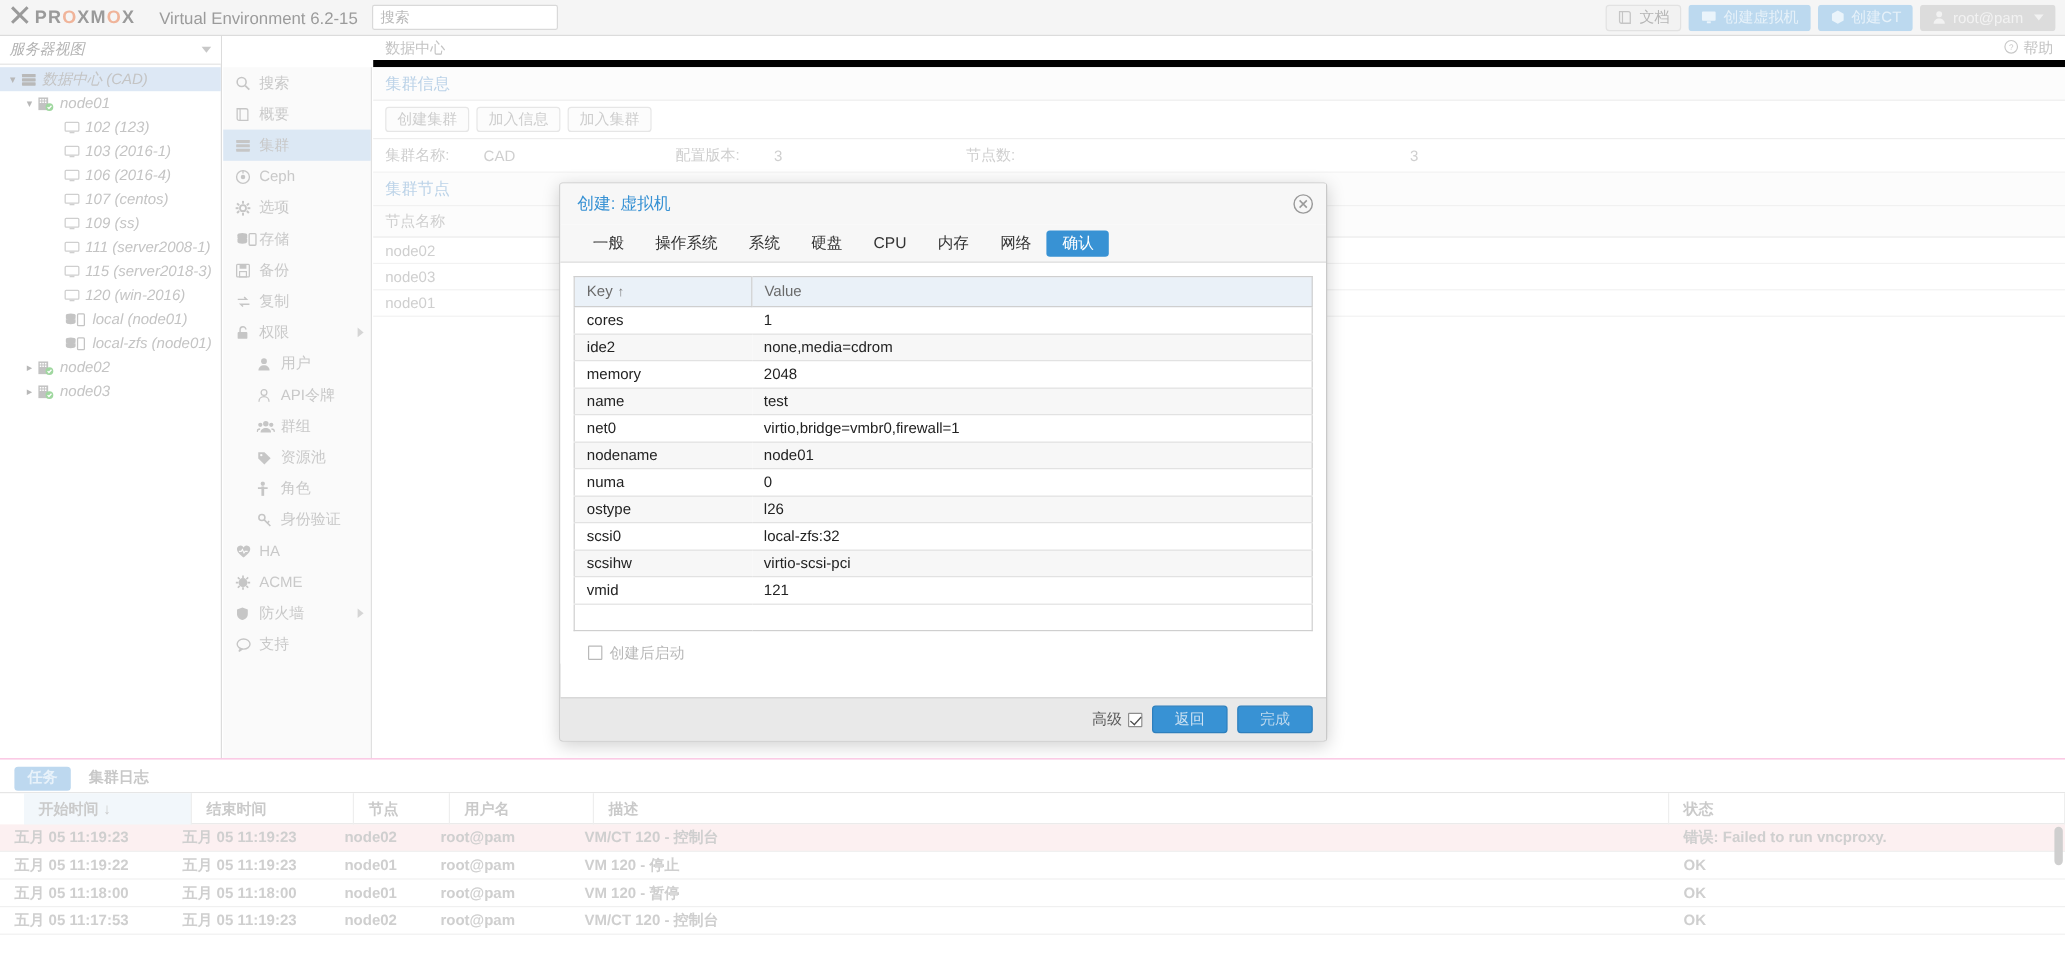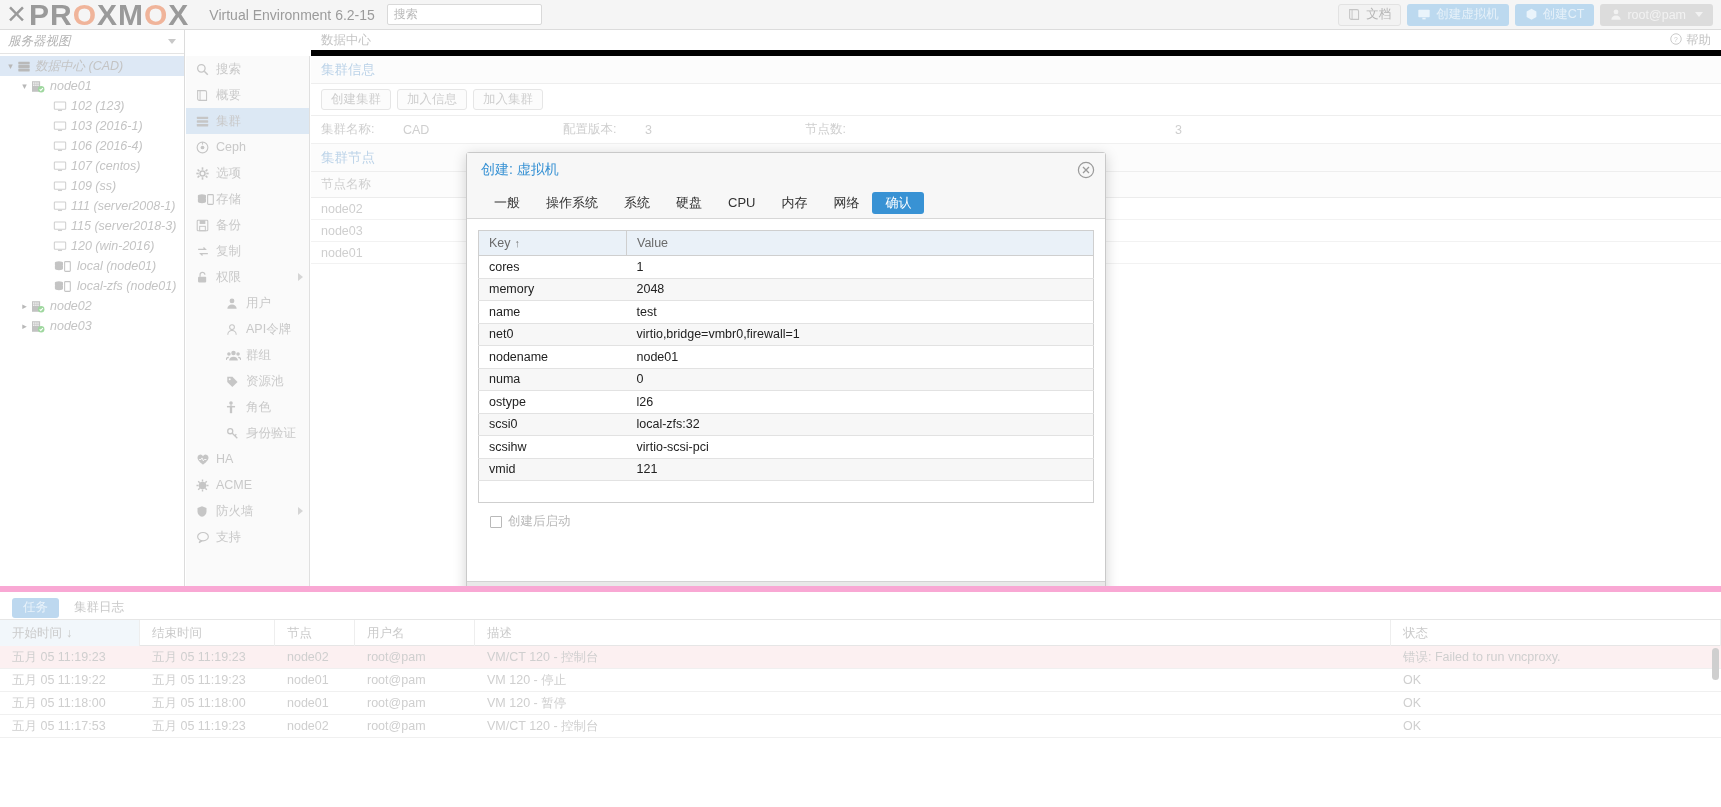--- a/index.html
+++ b/index.html
@@ -19,21 +19,21 @@
     position: absolute; left:0; top:0; width:1721px; height:30px;
     background:#f5f5f5; border-bottom:1px solid #dcdcdc;
     display:flex; align-items:center;
   }
   .logo { display:flex; align-items:center; margin-left:6px; }
   .logo-x {
     font-size:25px; font-weight:bold; color:#9a9a9a; line-height:1;
     margin-right:3px; letter-spacing:-1px;
   }
   .logo-text {
-    font-size:30px; font-weight:bold; letter-spacing:1px; line-height:1;
+    font-size:15px; font-weight:bold; letter-spacing:1px; line-height:1;
   }
   .logo-text .g { color:#9a9a9a; }
   .logo-text .o { color:#f0b49a; }
   .topbar-sub { font-size:14px; color:#9b9b9b; margin-left:20px; }
   .top-search {
     margin-left:12px; width:155px; height:21px; background:#fff;
     border:1px solid #d9d9d9; border-radius:2px; font-size:12px;
     color:#b9b9b9; padding:0 6px; line-height:19px;
   }
   .topbar-right {
@@ -87,21 +87,21 @@
   .nav-panel {
     position:absolute; left:186px; top:56px; width:124px; bottom:175px;
     background:#fafafa; border-right:1px solid #e0e0e0;
   }
   .nitem {
     height:26px; display:flex; align-items:center; padding-left:10px;
     font-size:12.5px; color:#c9c9c9; white-space:nowrap; position:relative;
   }
   .nitem.sel { background:#dce8f4; }
   .nitem .nico { width:20px; flex:0 0 20px; display:flex; align-items:center; color:#c5c5c5; }
-  .nitem.sub { padding-left:40px; }
+  .nitem.sub { padding-left:28px; }
   .nitem .arrow {
     position:absolute; right:6px; width:0;height:0;
     border-top:4px solid transparent;border-bottom:4px solid transparent;
     border-left:5px solid #d5d5d5;
   }
 
   
   .main {
     position:absolute; left:311px; top:30px; right:0; bottom:175px;
     background:#fff;
@@ -215,35 +215,35 @@
     border:1px solid #2d7fbd; border-radius:3px; font-size:12.5px;
     display:flex; align-items:center; justify-content:center;
   }
   .bbtn.primary { color:#bcd8ee; }
 
   
   .cursor-arrow { position:absolute; left:1015px; top:630px; pointer-events:none; }
 
   
   .bottom {
-    position:absolute; left:0; right:0; bottom:0; height:221px;
-    background:#fff; border-top:6px solid #f9a8d4;
+    position:absolute; left:0; right:0; bottom:0; height:175px;
+    background:#fff; border-top:1px solid #f9a8d4;font-weight:bold;
   }
   .btabs {
     height:28px; display:flex; align-items:center; gap:4px; padding:4px 10px 0 12px;
     border-bottom:1px solid #e6e6e6; background:#fff;
   }
   .btab {
     height:20px; padding:0 11px; font-size:12.5px; color:#c8c8c8;
     display:flex; align-items:center; border-radius:3px;
   }
   .btab.active { background:#bdd8ef; color:#e8f2fa; }
   .log-head {
     height:26px; display:flex; align-items:center; font-size:12.5px;
-    color:#cacaca; border-bottom:1px solid #e6e6e6; background:#fff;
+    color:#cacaca; border-bottom:1px solid #e6e6e6; background:#fff;margin-left:20px;
   }
   .log-head > div { padding-left:12px; border-right:1px solid #eee; height:26px; line-height:26px; }
   .log-head > div:first-child { background:#f2f7fb; }
   .log-row {
     height:23px; display:flex; align-items:center; font-size:12.5px;
     color:#cfcfcf; border-bottom:1px solid #f0f0f0;
   }
   .log-row > div { padding-left:12px; height:23px; line-height:23px; }
   .log-row.err { background:#fcf0f1; }
   .col-start { width:140px; }
@@ -769,20 +769,24 @@
             <th class="kcol"><span>Key</span><span class="sort-arrow">↑</span></th>
             <th class="vcol"><span>Value</span></th>
           </tr>
         </thead>
         <tbody id="kv-rows">
             <tr>
               <td class="kcol">cores</td>
               <td>1</td>
             </tr>
             <tr>
+              <td class="kcol">ide2</td>
+              <td>none,media=cdrom</td>
+            </tr>
+            <tr>
               <td class="kcol">memory</td>
               <td>2048</td>
             </tr>
             <tr>
               <td class="kcol">name</td>
               <td>test</td>
             </tr>
             <tr>
               <td class="kcol">net0</td>
               <td>virtio,bridge=vmbr0,firewall=1</td>

